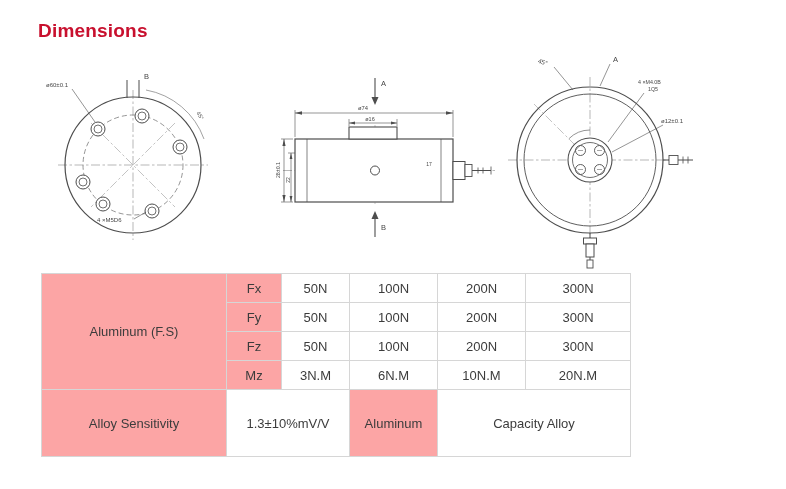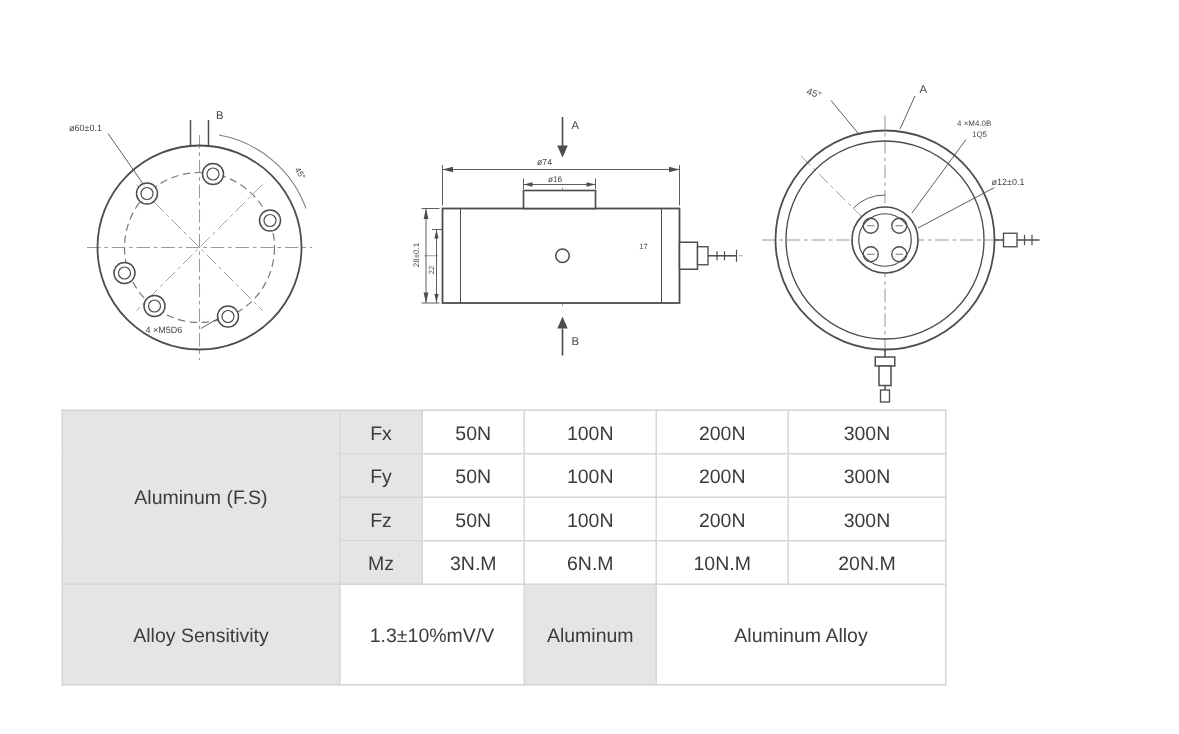--- a/index.html
+++ b/index.html
@@ -4,28 +4,29 @@
 <style>
   * { margin:0; padding:0; box-sizing:border-box; }
   html,body { width:786px; height:489px; }
   body { background:#ffffff; font-family:"Liberation Sans", sans-serif; position:relative; overflow:hidden; }
   .page { position:absolute; inset:0; background:#fff; }
   .title { position:absolute; left:38px; top:20px; font-size:19px; font-weight:700; color:#c8102e; letter-spacing:0.2px; }
   .drawings { position:absolute; left:0; top:52px; }
   .spec-table { position:absolute; left:41px; top:273px; width:589px; border-collapse:collapse; table-layout:fixed; font-size:13px; color:#3c3c3c; }
   .spec-table td { border:1px solid #d6d6d6; text-align:center; vertical-align:middle; height:29px; padding:0 4px; font-weight:400; }
   .spec-table tr.tall td { height:67px; }
-  .spec-table td.shade { background:#e5e5e5; }
+  .spec-table td.shade { background:#fca5a5; }
   svg text { fill:#474747; }
 </style>
 </head>
 <body>
 
 <div class="page">
 
+  <div class="title">Dimensions</div>
 
   <svg class="drawings" width="786" height="220" viewBox="0 0 786 220">
 
     <g stroke="#4d4d4d" fill="none">
 
       <line x1="58" y1="113" x2="208" y2="113" stroke="#9a9a9a" stroke-width="0.7" stroke-dasharray="9 2.5 2.5 2.5"></line>
       <line x1="133" y1="38" x2="133" y2="188" stroke="#9a9a9a" stroke-width="0.7" stroke-dasharray="9 2.5 2.5 2.5"></line>
       <line x1="91" y1="71" x2="175" y2="155" stroke="#9a9a9a" stroke-width="0.6" stroke-dasharray="9 2.5 2.5 2.5"></line>
       <line x1="175" y1="71" x2="91" y2="155" stroke="#9a9a9a" stroke-width="0.6" stroke-dasharray="9 2.5 2.5 2.5"></line>
 
@@ -209,18 +210,18 @@
         <td class="shade">Mz</td>
         <td>3N.M</td>
         <td>6N.M</td>
         <td>10N.M</td>
         <td>20N.M</td>
       </tr>
       <tr class="tall">
         <td class="shade">Alloy Sensitivity</td>
         <td colspan="2">1.3±10%mV/V</td>
         <td class="shade">Aluminum</td>
-        <td colspan="2">Aluminum Alloy</td>
+        <td colspan="2">Capacity Alloy</td>
       </tr>
     </tbody>
   </table>
 
 </div>
 
 </body></html>

